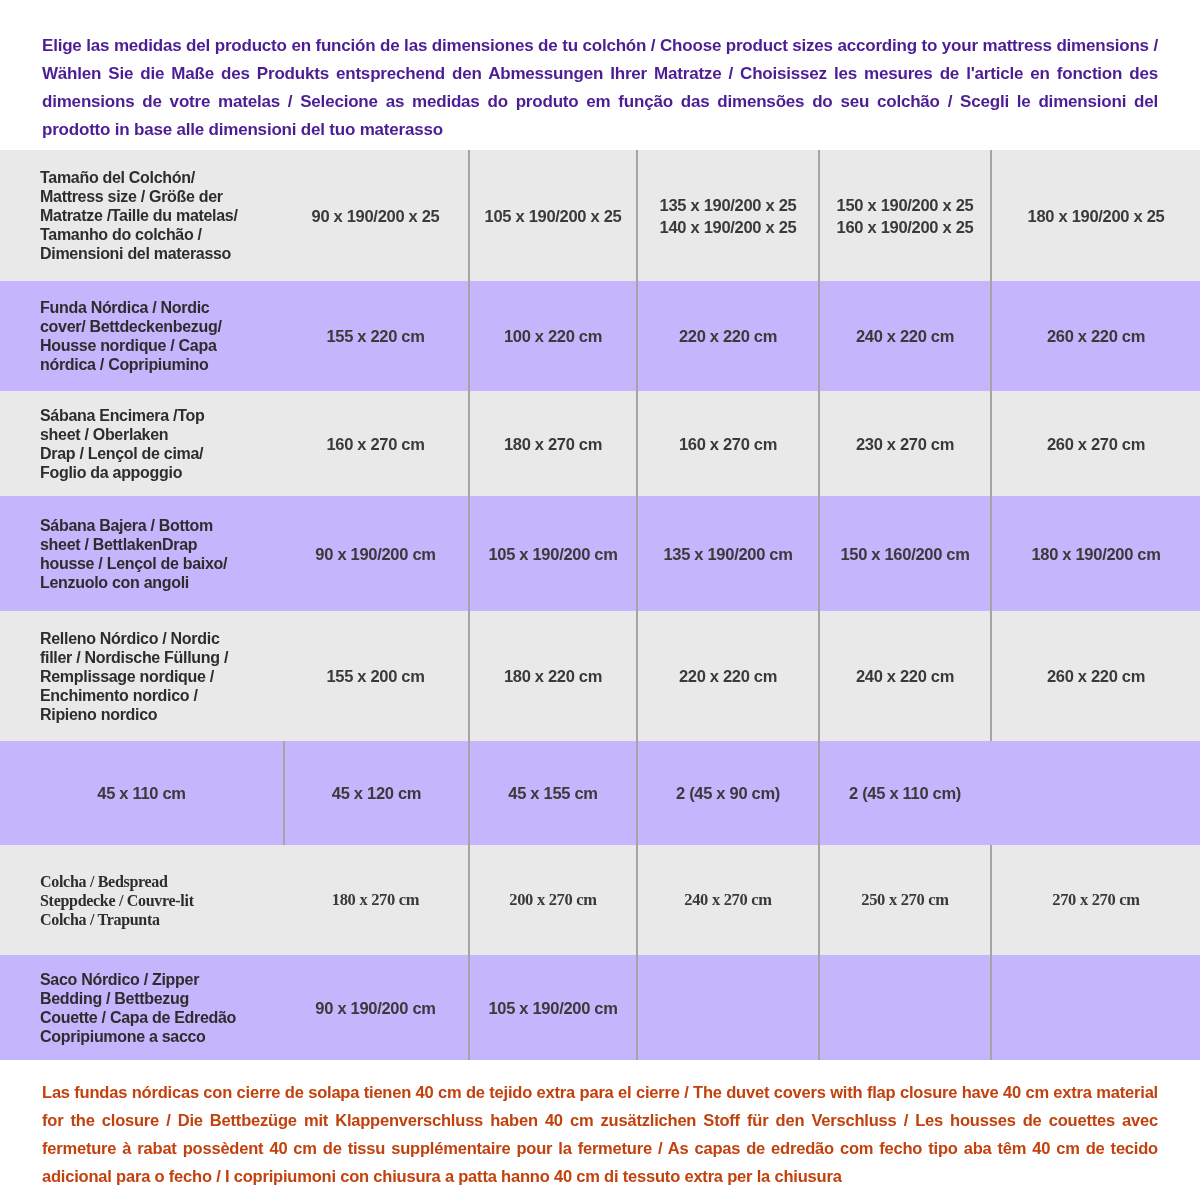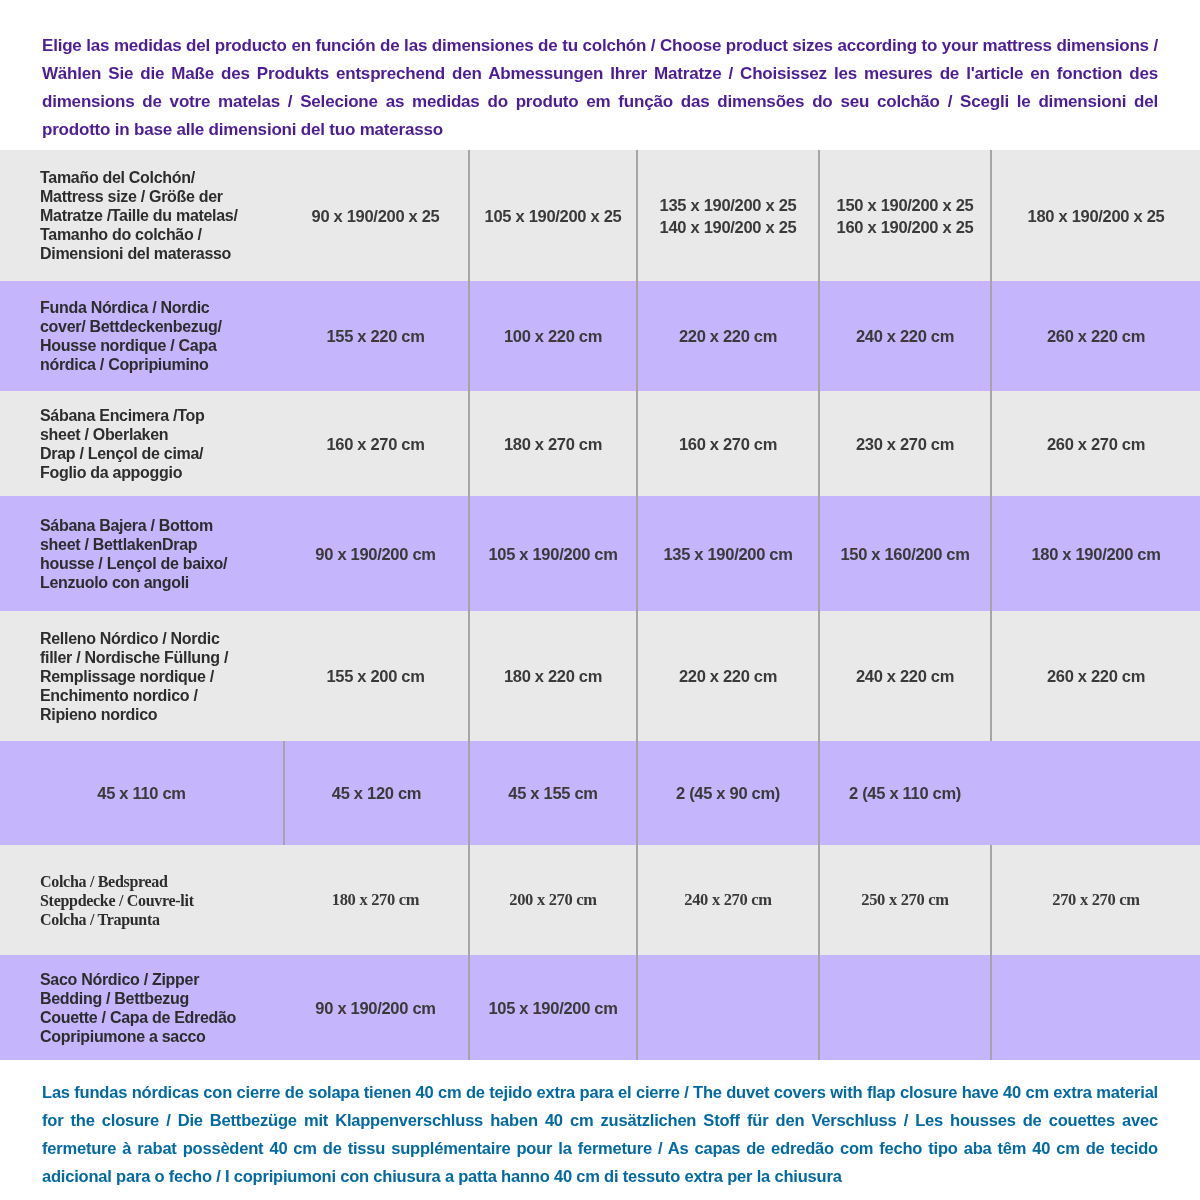--- a/index.html
+++ b/index.html
@@ -63,21 +63,21 @@
   .h-r4 { height: 104px; }
   .h-r5 { height: 110px; font-family: Liberation Serif, serif; }
   .h-r6 { height: 105px; }
   .footnote {
     margin: 18px 42px 0 42px;
     font-weight: bold;
     font-size: 16.5px;
     line-height: 28px;
     letter-spacing: -0.2px;
     text-align: justify;
-    color: #0369a1;
+    color: #c2410c;
   }
 </style>
 </head>
 <body>
 
 <div class="intro">Elige las medidas del producto en función de las dimensiones de tu colchón / Choose product sizes according to your mattress dimensions / Wählen Sie die Maße des Produkts entsprechend den Abmessungen Ihrer Matratze / Choisissez les mesures de l'article en fonction des dimensions de votre matelas / Selecione as medidas do produto em função das dimensões do seu colchão / Scegli le dimensioni del prodotto in base alle dimensioni del tuo materasso</div>
 
 <div class="size-table">
 
   <div class="t-row gray h-header">

